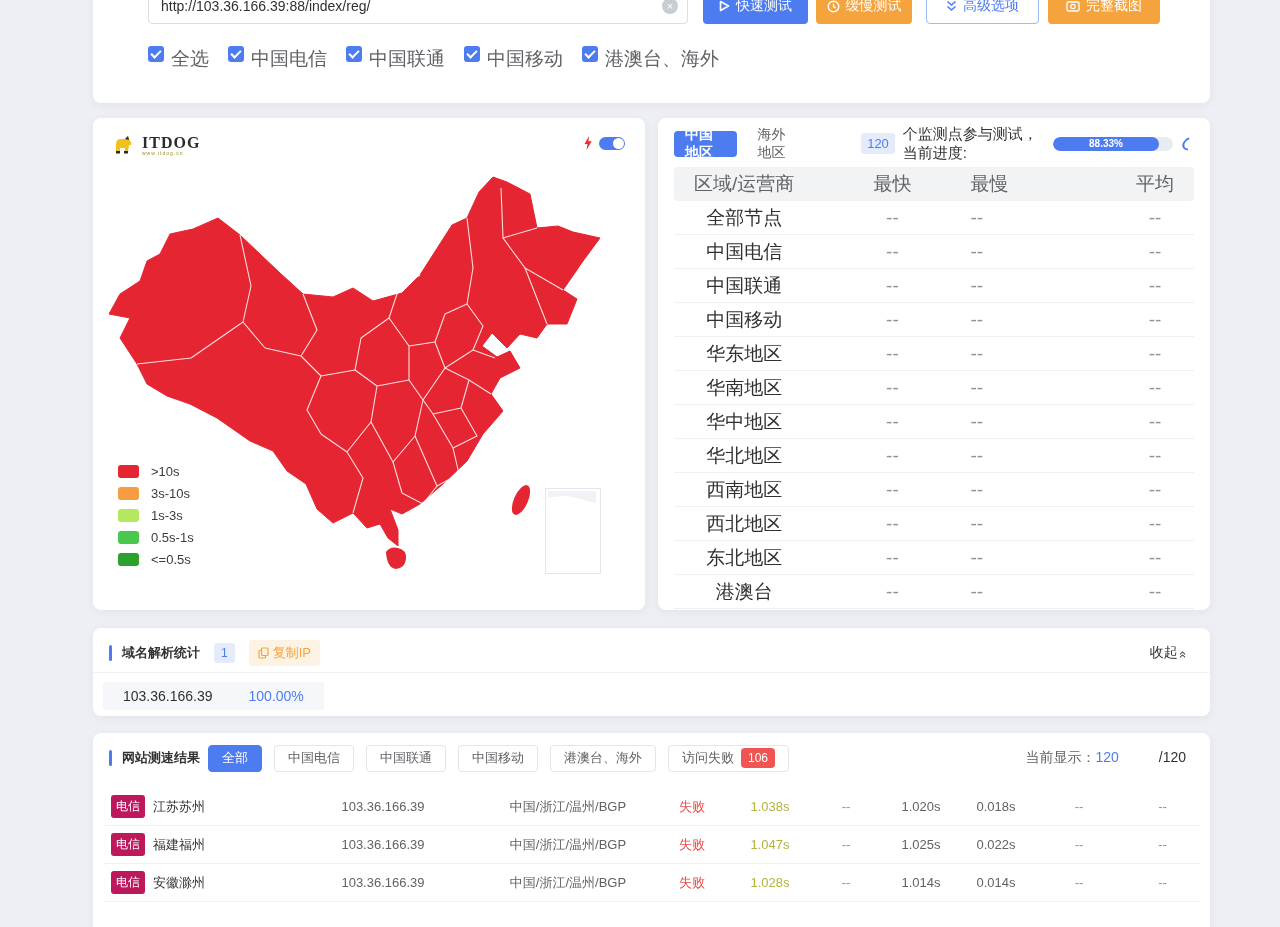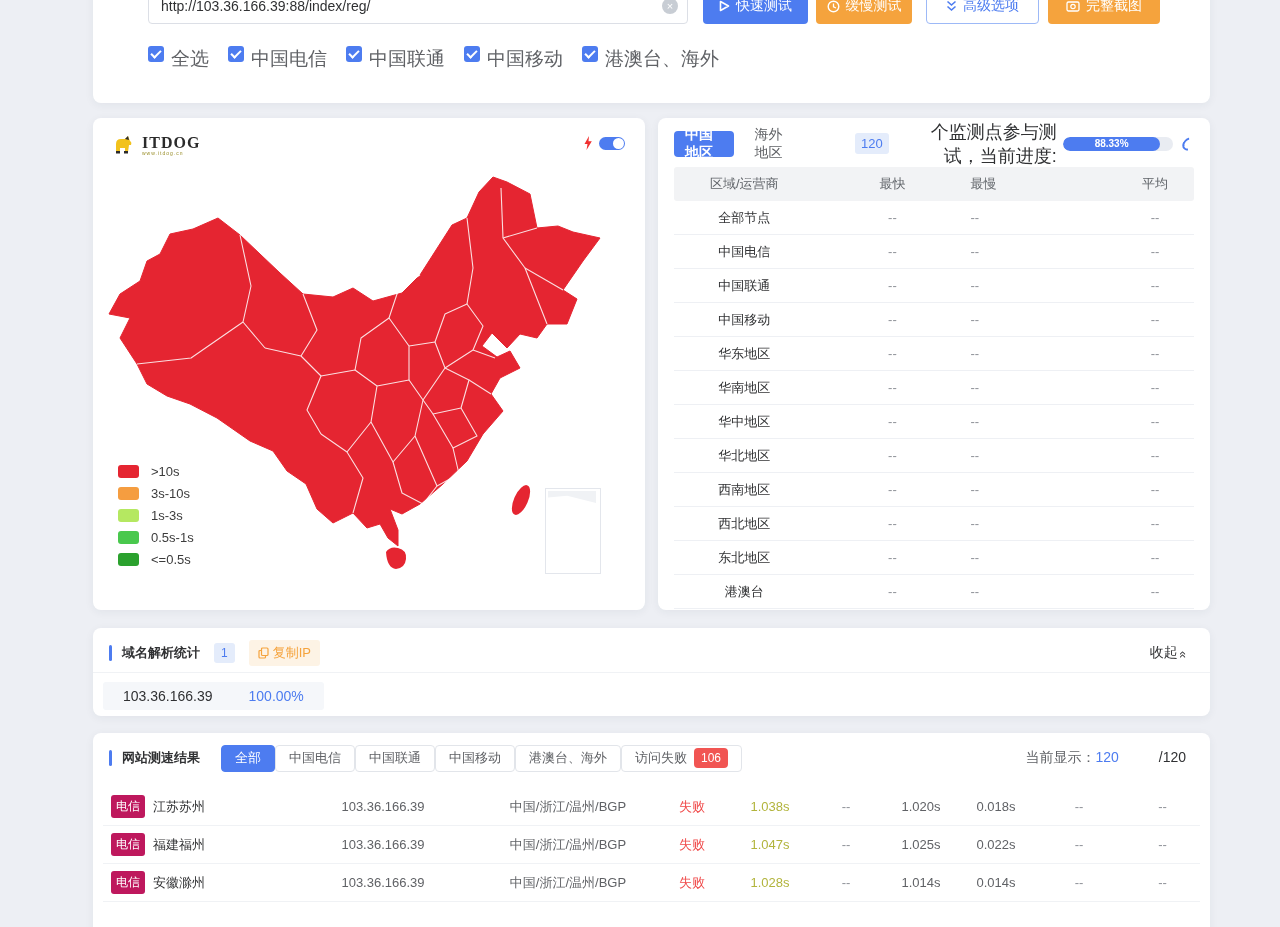--- a/index.html
+++ b/index.html
@@ -53,27 +53,27 @@
   .inset-box { position:absolute; left:452px; top:370px; width:56px; height:86px; border:1px solid #e3e6ec; background:#fff; }
   .inset-box::before { content:""; position:absolute; left:2px; top:2px; width:48px; height:12px; background:#f0f2f5; clip-path:polygon(0 0,100% 0,100% 100%,40% 40%,0 55%); }
 
   
   #stats-card { left:658px; top:118px; width:552px; height:492px; }
   .stats-head { position:absolute; left:16px; right:16px; top:12px; height:27px; display:flex; align-items:center; }
   .tab { height:26px; padding:0 11px; display:inline-flex; align-items:center; border-radius:4px; font-size:14px; color:#606266; cursor:pointer; }
   .tab.active { background:#4d7cf0; color:#fff; font-weight:bold; }
   .tab + .tab { margin-left:10px; }
   .count-badge { margin-left:52px; background:#e4ecfb; color:#4d7cf0; border-radius:3px; font-size:13px; padding:3px 6px; }
-  .progress-label { margin-left:8px; font-size:18px; color:#303133;text-align:right; }
+  .progress-label { margin-left:8px; font-size:15px; color:#303133; }
   .progress { margin-left:6px; width:165px; height:14px; border-radius:7px; background:#e9ecf2; position:relative; overflow:hidden; }
   .progress-fill { height:100%; border-radius:7px; background:#4d7cf0; display:flex; align-items:center; justify-content:center; }
   .progress-text { font-size:10px; color:#fff; font-weight:bold; }
   .spinner { margin-left:10px; width:14px; height:14px; border-radius:50%; border:2px solid transparent; border-bottom-color:#4d7cf0; border-left-color:#4d7cf0; transform:rotate(40deg); }
   .stats-table { position:absolute; left:16px; right:16px; top:49px; }
-  .s-row { display:flex; align-items:center; height:34px; font-size:13px; border-bottom:1px solid #eef0f4; }
+  .s-row { display:flex; align-items:center; height:34px; font-size:19px; border-bottom:1px solid #eef0f4; }
   .s-row.head { background:#f2f3f5; border-radius:3px; color:#5f6368; border-bottom:none; }
   .s-c0 { width:27%; text-align:center; }
   .s-c1 { width:30%; text-align:center; }
   .s-c2 { width:28%; text-align:left; }
   .s-c3 { width:15%; text-align:center; }
   .s-row .dash { color:#909399; }
 
   
   #dns-card { left:93px; top:628px; width:1117px; height:88px; }
   .sec-head { position:absolute; left:16px; right:24px; top:13px; height:24px; display:flex; align-items:center; }
@@ -81,21 +81,21 @@
   .sec-title { font-size:13px; font-weight:bold; color:#303133; }
   .mini-badge { margin-left:14px; background:#e4ecfb; color:#4d7cf0; border-radius:3px; font-size:12px; padding:3px 7px; }
   .copy-btn { margin-left:14px; background:#fdf3e5; color:#f5a33d; border:none; border-radius:3px; font-size:13px; padding:4px 9px; display:inline-flex; align-items:center; gap:4px; cursor:pointer; font-family:inherit; }
   .collapse { margin-left:auto; font-size:14px; color:#303133; cursor:pointer; display:inline-flex; align-items:center; gap:3px; }
   .chev2 { display:inline-block; font-size:13px; color:#303133; transform:rotate(90deg); letter-spacing:-2px; }
   .dns-divider { position:absolute; left:0; right:0; top:44px; height:1px; background:#f0f2f5; }
   .ip-chip { position:absolute; left:10px; top:54px; height:28px; background:#f5f7fa; border-radius:3px; display:inline-flex; align-items:center; padding:0 20px; gap:36px; font-size:14px; }
   .ip-chip .pct { color:#4d7cf0; }
 
   #results-card { left:93px; top:733px; width:1117px; height:242px; }
-  .filters { display:flex; align-items:center; margin-left:21px; }
+  .filters { display:flex; align-items:center; margin-left:8px; gap:12px; }
   .f-btn { height:27px; padding:0 13px; border-radius:4px; border:1px solid #e2e5ea; background:#fff; color:#606266; font-size:13px; display:inline-flex; align-items:center; gap:7px; cursor:pointer; font-family:inherit; }
   .f-btn.active { background:#4d7cf0; border-color:#4d7cf0; color:#fff; }
   .f-badge { background:#f15553; color:#fff; border-radius:4px; font-size:12px; padding:3px 7px; }
   .showing { margin-left:auto; font-size:14px; color:#606266; }
   .showing .cur { color:#4d7cf0; }
   .showing .tot { color:#303133;padding-left:40px; }
   .r-table { position:absolute; left:10px; right:10px; top:55px; }
   .r-row { display:flex; align-items:center; height:38px; border-bottom:1px solid #f0f2f5; font-size:13px; color:#606266; }
   .r-row.head { height:35px; border-bottom:none; color:#5f6368; font-size:13px; }
   .r-row.head > div { background:#f2f3f5; height:35px; line-height:35px; border-right:2px solid #fff; }

